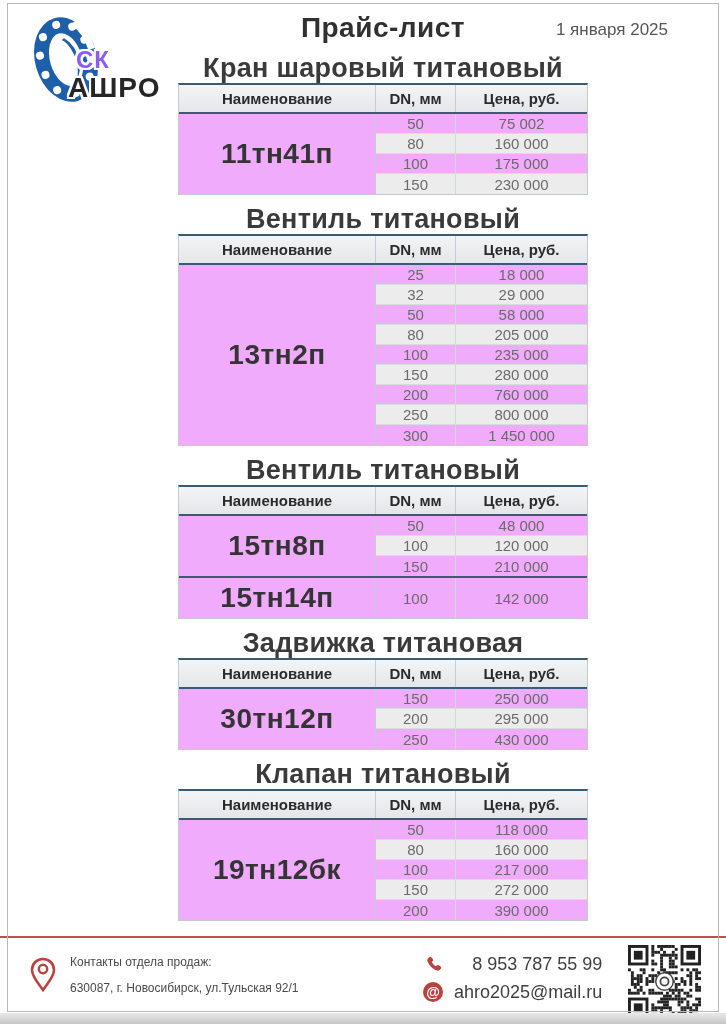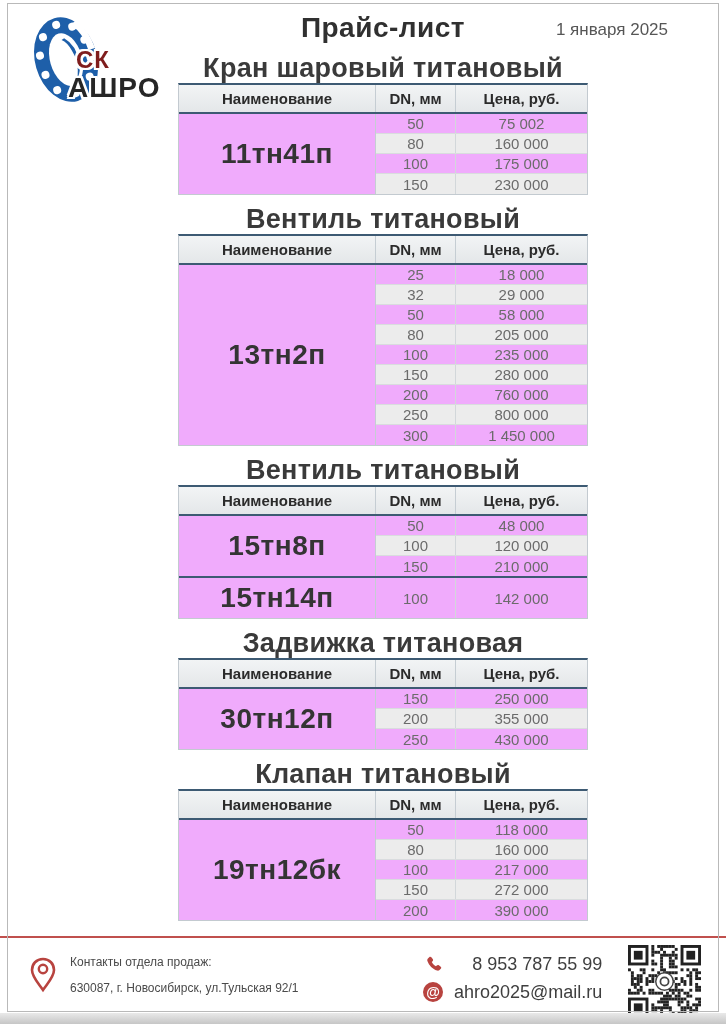--- a/index.html
+++ b/index.html
@@ -14,21 +14,21 @@
   }
   .bottom-shade {
     position:absolute; left:0; right:0; bottom:0; height:11px;
     background:linear-gradient(#e9e9e9,#c6c6c6); z-index:4;
   }
   
   .logo-wrap { position:absolute; left:18px; top:8px; width:150px; height:102px; }
   .logo-wrap svg { position:absolute; left:0; top:0; }
   .logo-text1 {
     position:absolute; left:58px; top:38px; font-size:24px; font-weight:900;
-    color:#7f1d1d; letter-spacing:1px;
+    color:#8b5cf6; letter-spacing:1px;
     text-shadow:-2px 0 #fff,2px 0 #fff,0 -2px #fff,0 2px #fff,-2px -2px #fff,2px 2px #fff,-2px 2px #fff,2px -2px #fff;
   }
   .logo-text2 {
     position:absolute; left:50px; top:64px; font-size:28px; font-weight:900;
     color:#262626; letter-spacing:1px;
     text-shadow:-2px 0 #fff,2px 0 #fff,0 -2px #fff,0 2px #fff,-2px -2px #fff,2px 2px #fff,-2px 2px #fff,2px -2px #fff;
   }
   .doc-date { position:absolute; right:58px; top:20px; font-size:17px; color:#565656; }
   
   .content { position:absolute; left:178px; top:12px; width:410px; }
@@ -239,21 +239,21 @@
           </div>
           <div class="tgroup">
             <div class="name-cell">30тн12п</div>
             <div class="rows">
               <div class="trow">
                 <div class="cell cell-dn">150</div>
                 <div class="cell cell-price">250 000</div>
               </div>
               <div class="trow alt">
                 <div class="cell cell-dn">200</div>
-                <div class="cell cell-price">355 000</div>
+                <div class="cell cell-price">295 000</div>
               </div>
               <div class="trow">
                 <div class="cell cell-dn">250</div>
                 <div class="cell cell-price">430 000</div>
               </div>
             </div>
           </div>
         </div>
       </div>
       <div class="section">

